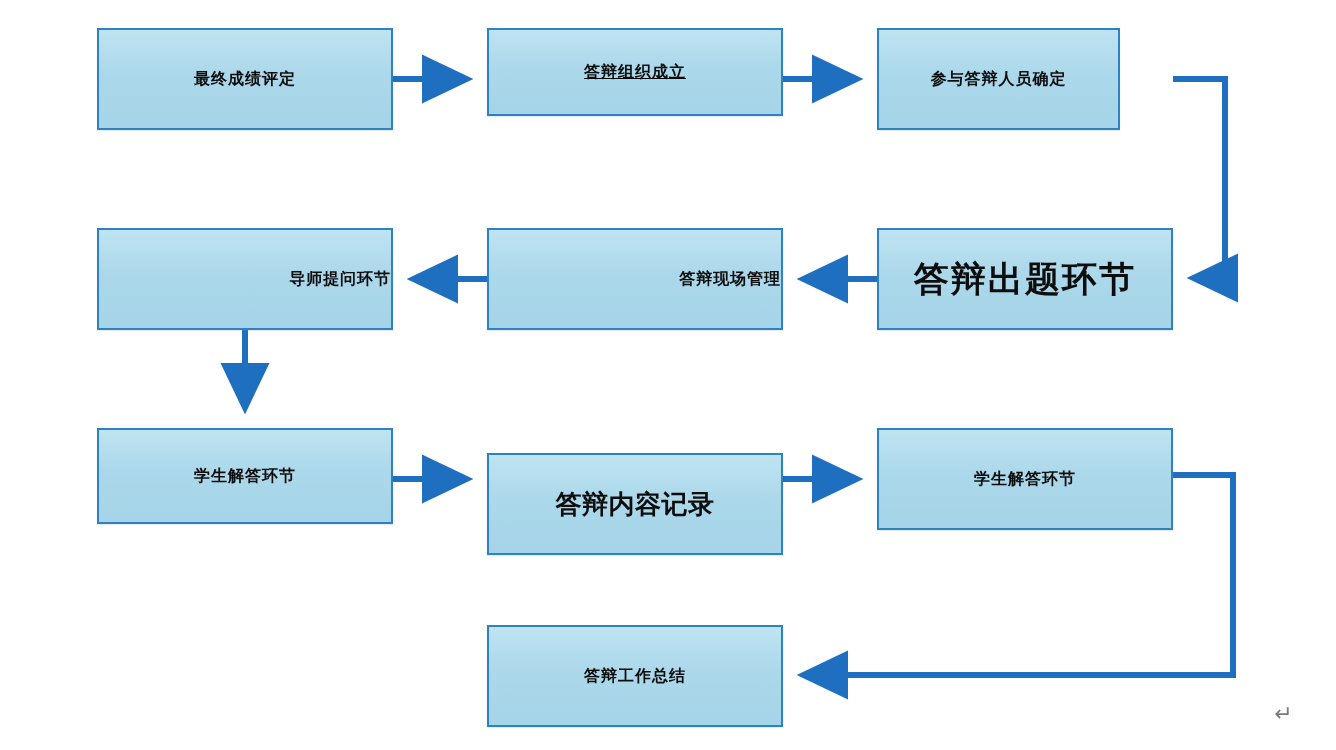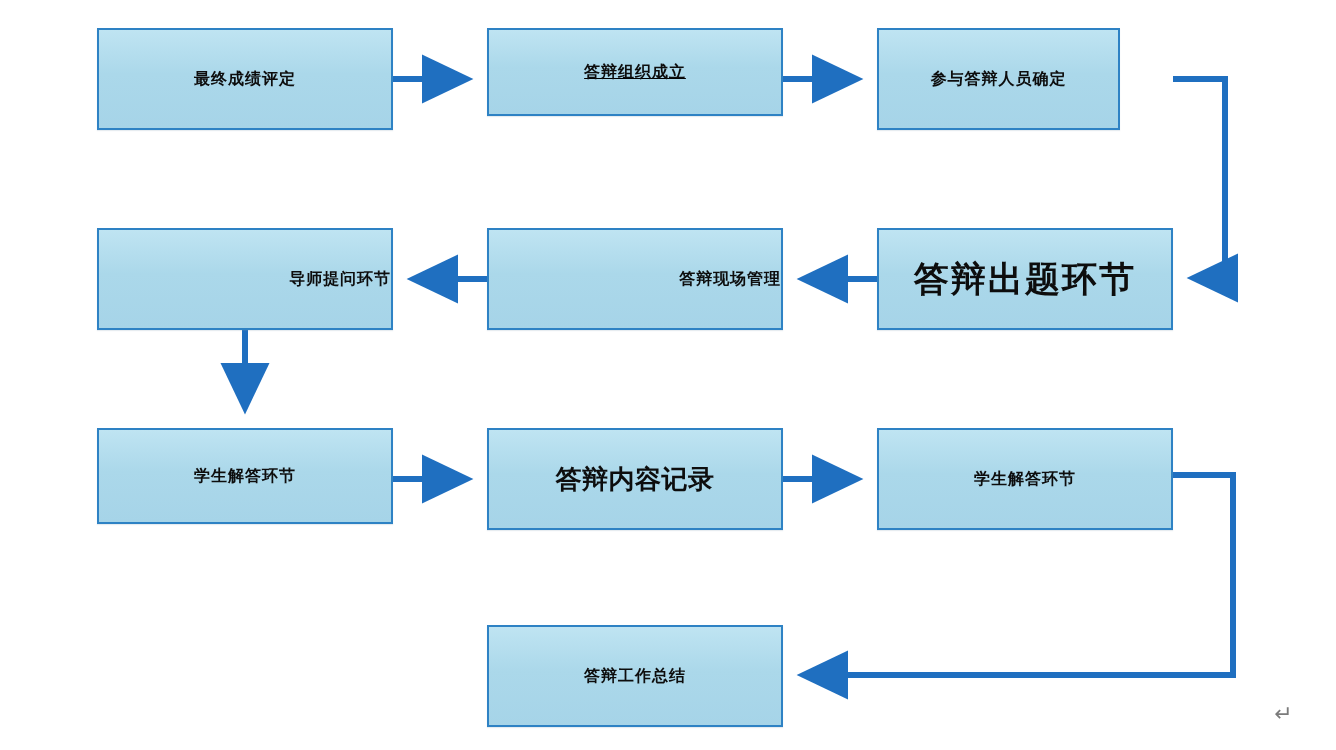--- a/index.html
+++ b/index.html
@@ -79,21 +79,21 @@
   </div>
 
   <div class="node n6" style="left:877px;top:228px;width:296px;height:102px;">
     <span class="lbl n6">答辩出题环节</span>
   </div>
 
   <div class="node n7" style="left:97px;top:428px;width:296px;height:96px;">
     <span class="lbl n6">学生解答环节</span>
   </div>
 
-  <div class="node n8" style="left:487px;top:428px;width:296px;height:102px;">
+  <div class="node n8" style="left:487px;top:453px;width:296px;height:102px;">
     <span class="lbl n6">答辩内容记录</span>
   </div>
 
   <div class="node n9" style="left:877px;top:428px;width:296px;height:102px;">
     <span class="lbl n6">学生解答环节</span>
   </div>
 
   <div class="node n10" style="left:487px;top:625px;width:296px;height:102px;justify-content:center;">
     <span class="lbl n6">答辩工作总结</span>
   </div>

